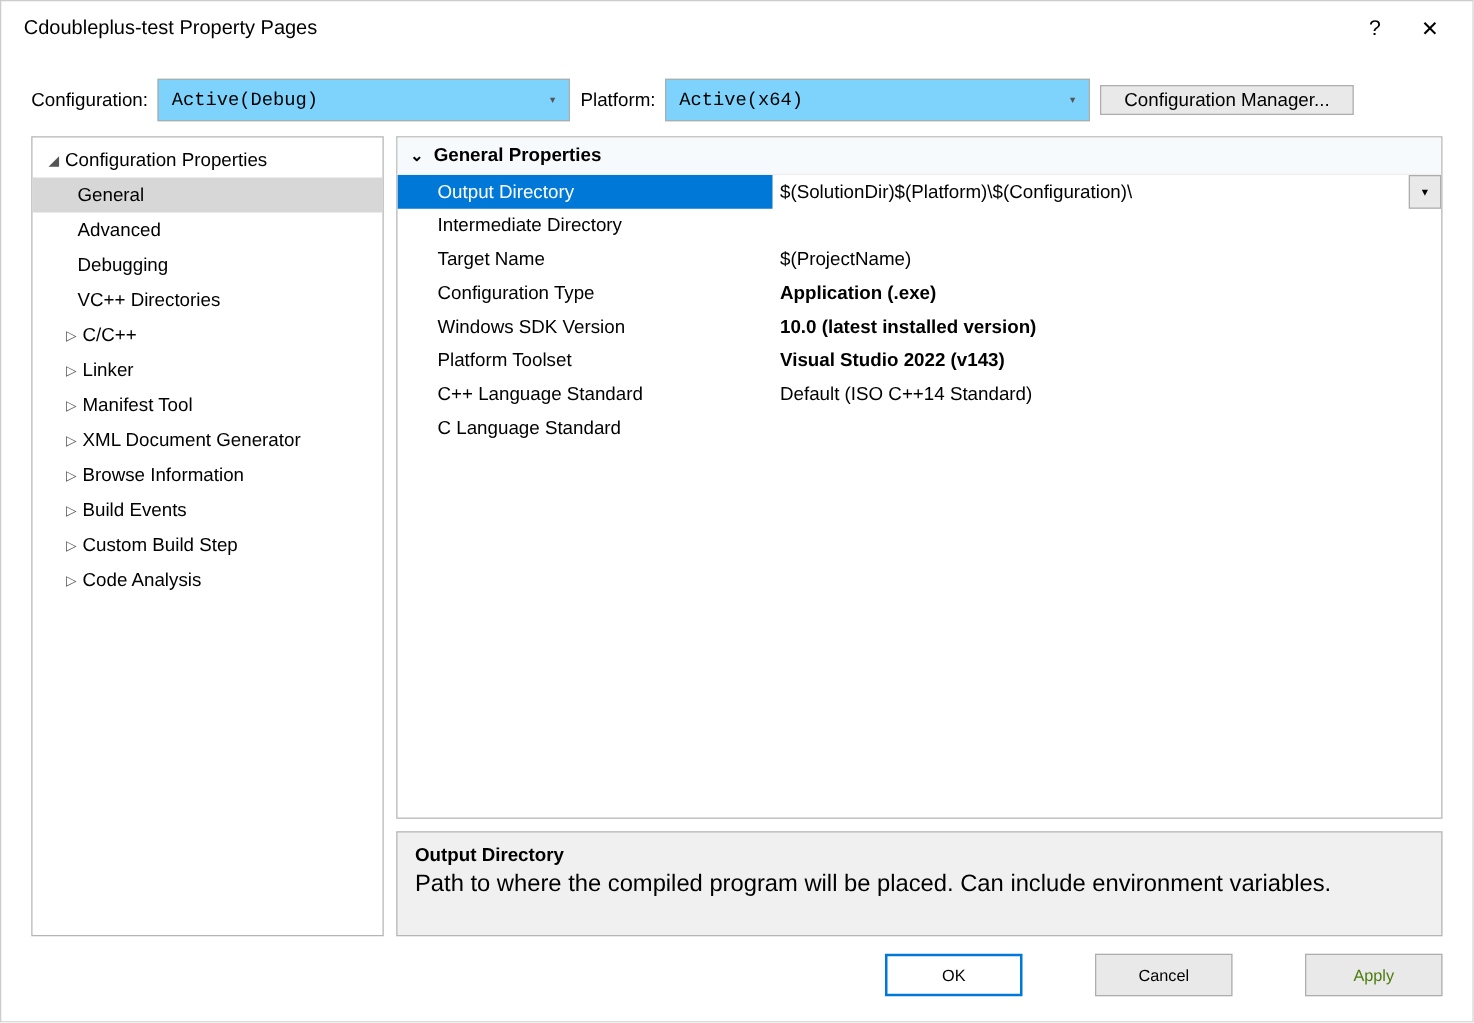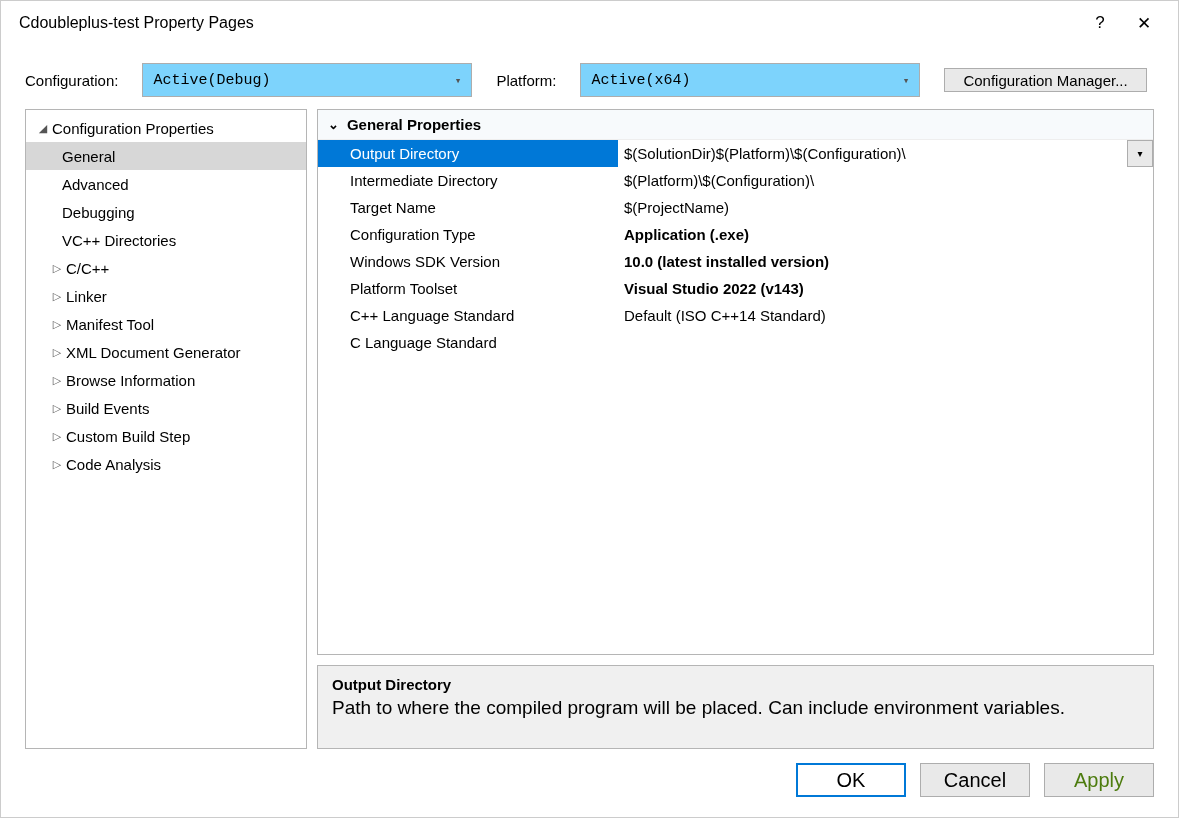--- a/index.html
+++ b/index.html
@@ -3,21 +3,21 @@
 <meta charset="utf-8">
 <style>
   * { box-sizing: border-box; }
   html, body { margin: 0; padding: 0; font-family: "Segoe UI", Arial, sans-serif; font-size: 15px; color: #000; background: #fff; }
   .window { width: 1179px; height: 818px; border: 1px solid #ccc; background: #fff; display: flex; flex-direction: column; }
   .titlebar { display: flex; align-items: center; height: 44px; padding: 0 12px 0 18px; }
   .titlebar .title { flex: 1; font-size: 16px; }
   .titlebar .btn { width: 44px; height: 44px; display: flex; align-items: center; justify-content: center; cursor: pointer; }
   .close-x { font-size: 17px; }
   .help-q { font-size: 17px; }
-  .toolbar-row { display: flex; align-items: center; gap: 24px; padding: 18px 24px 12px 24px; }
+  .toolbar-row { display: flex; align-items: center; gap: 8px; padding: 18px 24px 12px 24px; }
   .lbl { font-size: 15px; }
   .combo { height: 34px; border: 1px solid #adadad; background: #7dd3fc; display: flex; align-items: center; padding: 0 10px; font-size: 15px; cursor: pointer; font-family: Liberation Mono, monospace; }
   .combo .caret { margin-left: auto; font-size: 11px; color: #555; }
   .cfgcombo { flex: 0 0 330px; }
   .platcombo { flex: 0 0 340px; justify-content: center; }
   .cfgmgr-btn { height: 24px; border: 1px solid #adadad; background: #e9e9e9; padding: 0 18px; font-size: 15px; cursor: pointer; white-space: nowrap; }
   .body { flex: 1; display: flex; gap: 10px; padding: 0 24px 14px 24px; min-height: 0; }
   .tree-panel { width: 282px; border: 1px solid #b5b5b5; background: #fff; overflow: auto; padding: 4px 0; }
   .tree-root { }
   .tree-item { display: flex; align-items: center; height: 28px; padding-left: 10px; font-size: 15px; cursor: pointer; }
@@ -33,21 +33,21 @@
   .prop-row { display: flex; align-items: stretch; height: 27px; }
   .prop-name { width: 300px; padding-left: 32px; display: flex; align-items: center; font-size: 15px; }
   .prop-val { flex: 1; padding-left: 6px; display: flex; align-items: center; font-size: 15px; }
   .prop-dd { width: 26px; display: flex; align-items: center; justify-content: center; border: 1px solid #adadad; background: #e9e9e9; font-size: 10px; cursor: pointer; }
   .prop-row.selected .prop-name { background: #0078d7; color: #fff; }
   .bold { font-weight: 700; }
   .desc-panel { border: 1px solid #b5b5b5; background: #f0f0f0; padding: 10px 14px; height: 84px; }
   .desc-title { font-weight: 700; margin-bottom: 4px; }
   .desc-text { font-size: 19px; }
   .footer { display: flex; justify-content: flex-end; gap: 14px; padding: 0 24px 20px 24px; }
-  .footer .fbtn { width: 110px; height: 34px; border: 1px solid #adadad; background: #e9e9e9; font-size: 20px; cursor: pointer; }
+  .footer .fbtn { width: 110px; height: 34px; border: 1px solid #adadad; background: #e9e9e9; font-size: 13px; cursor: pointer; margin-left: 44px; }
   .footer .fbtn.primary { border: 2px solid #0078d7; background: #fff; }
   .footer .fbtn.disabled { color: #4d7c0f; cursor: default; }
 </style>
 </head>
 <body>
 
 <div class="window">
 
   <div class="titlebar">
     <div class="title">Cdoubleplus-test Property Pages</div>
@@ -136,21 +136,20 @@
         <div id="grid-rows">
             <div class="prop-row selected">
               <div class="prop-name">Output Directory</div>
               <div class="prop-val">$(SolutionDir)$(Platform)\$(Configuration)\</div>
               <div class="prop-dd">
                 <span>▾</span>
               </div>
             </div>
             <div class="prop-row">
               <div class="prop-name">Intermediate Directory</div>
-              <div class="prop-val">$(Platform)\$(Configuration)\</div>
             </div>
             <div class="prop-row">
               <div class="prop-name">Target Name</div>
               <div class="prop-val">$(ProjectName)</div>
             </div>
             <div class="prop-row">
               <div class="prop-name">Configuration Type</div>
               <div class="prop-val bold">Application (.exe)</div>
             </div>
             <div class="prop-row">

